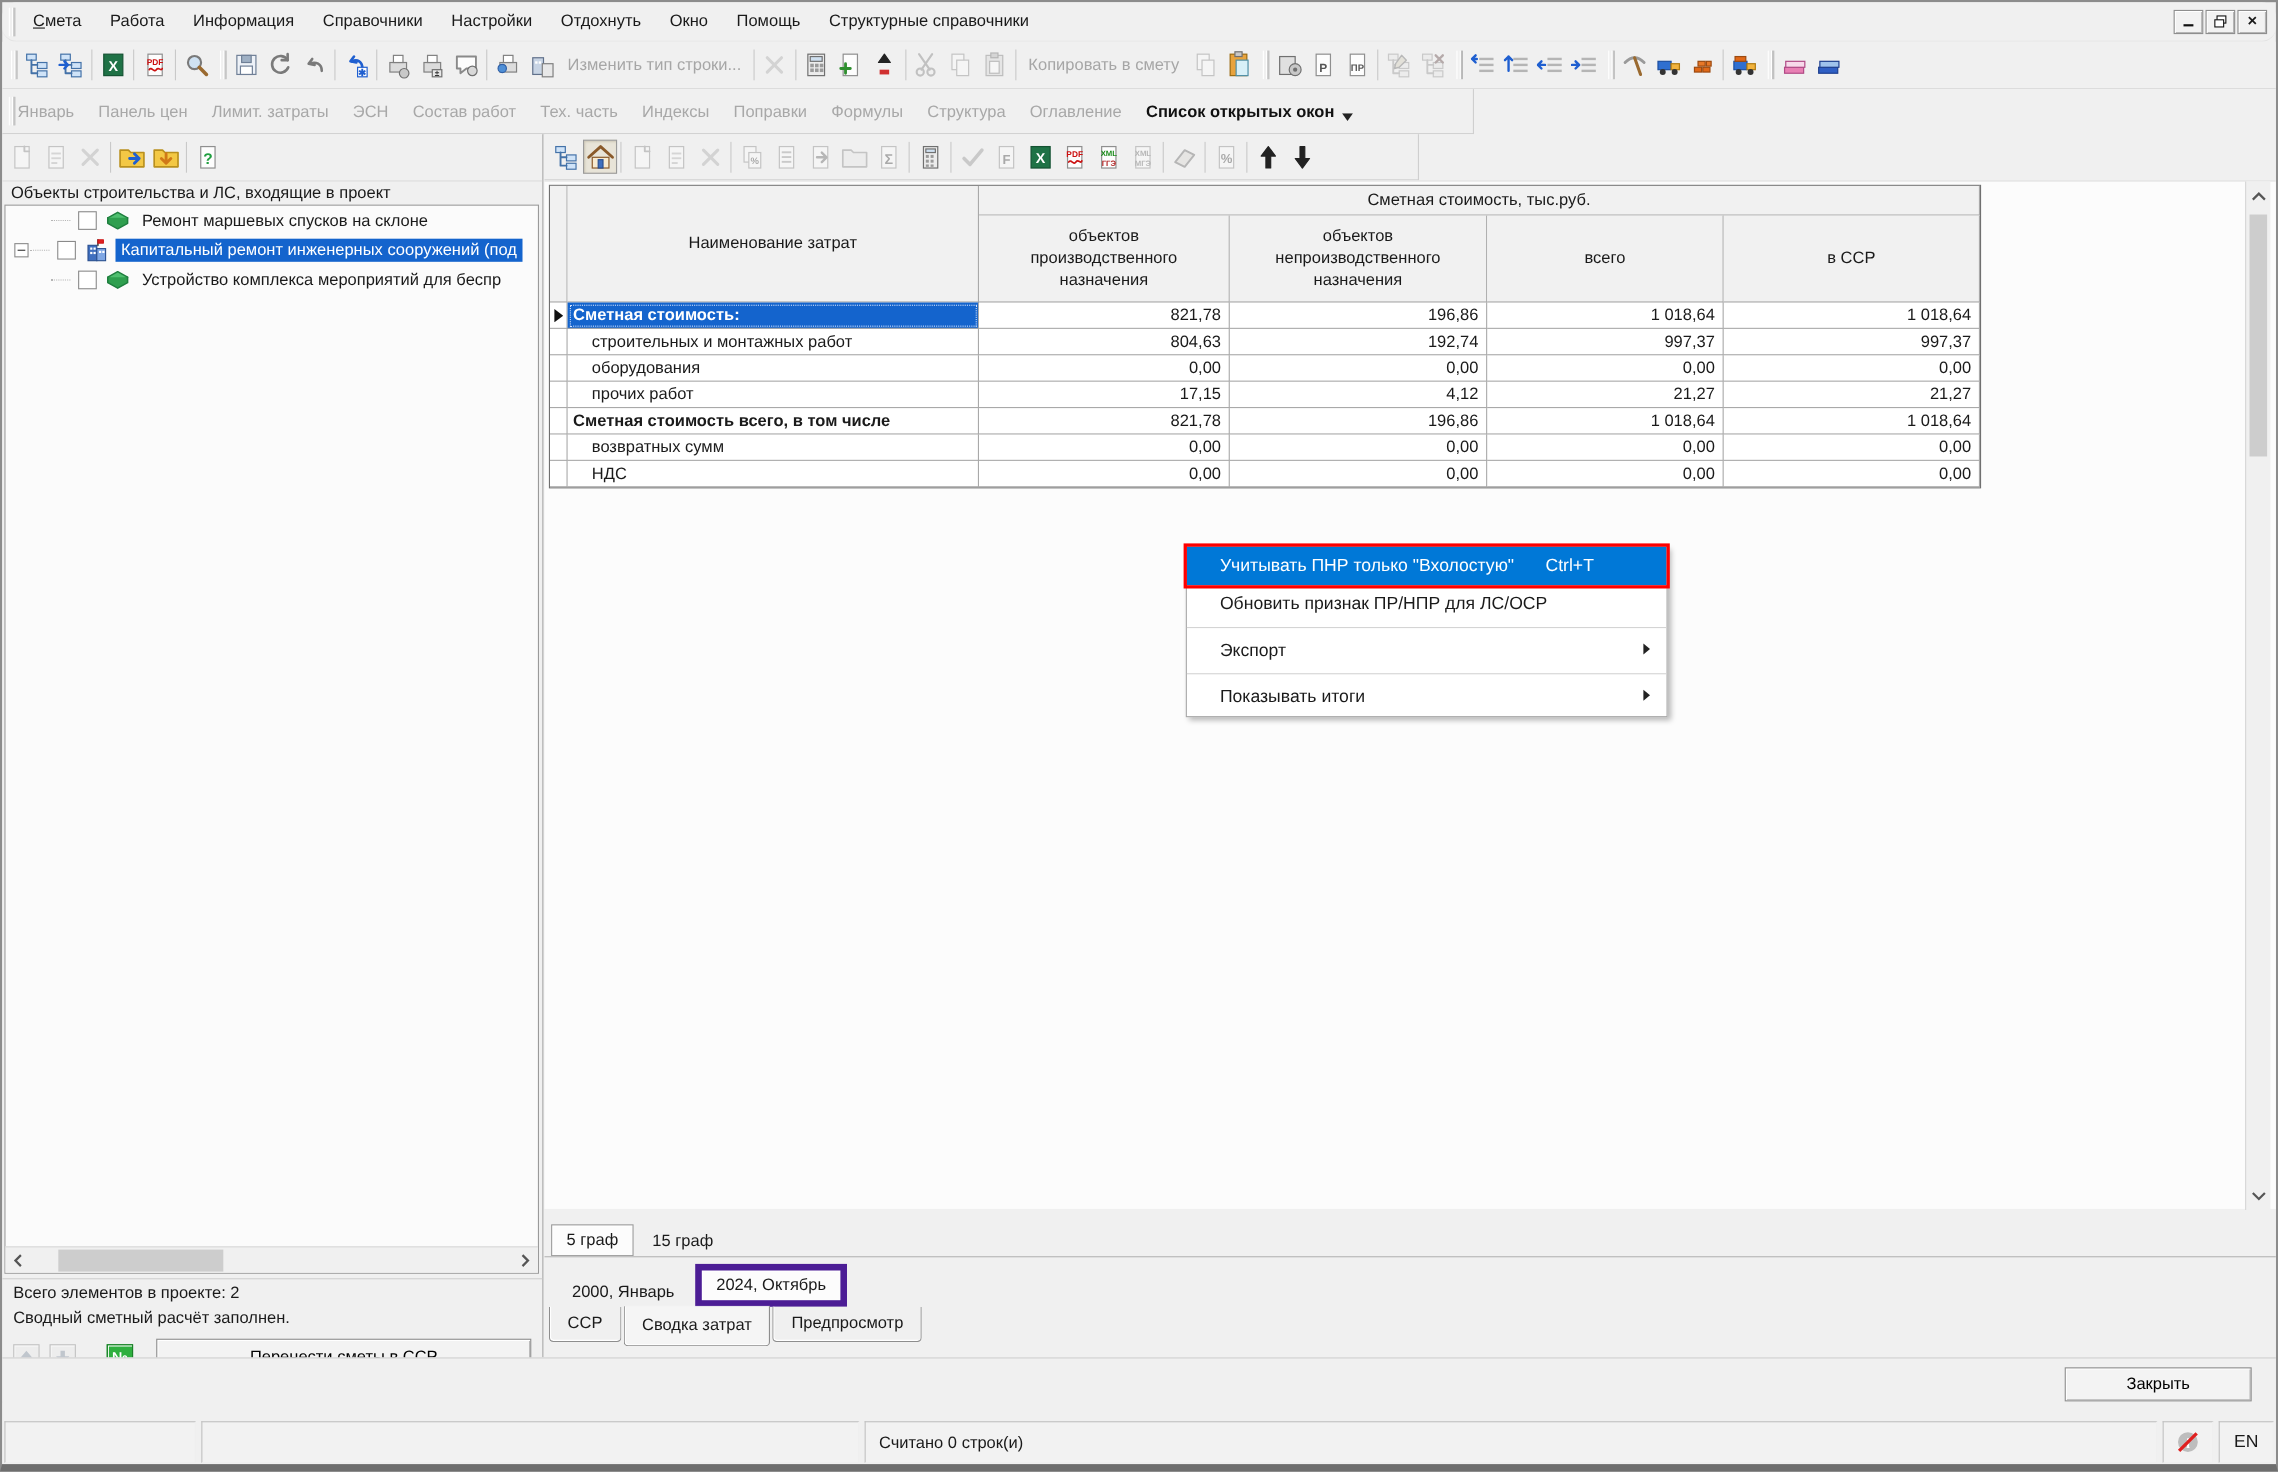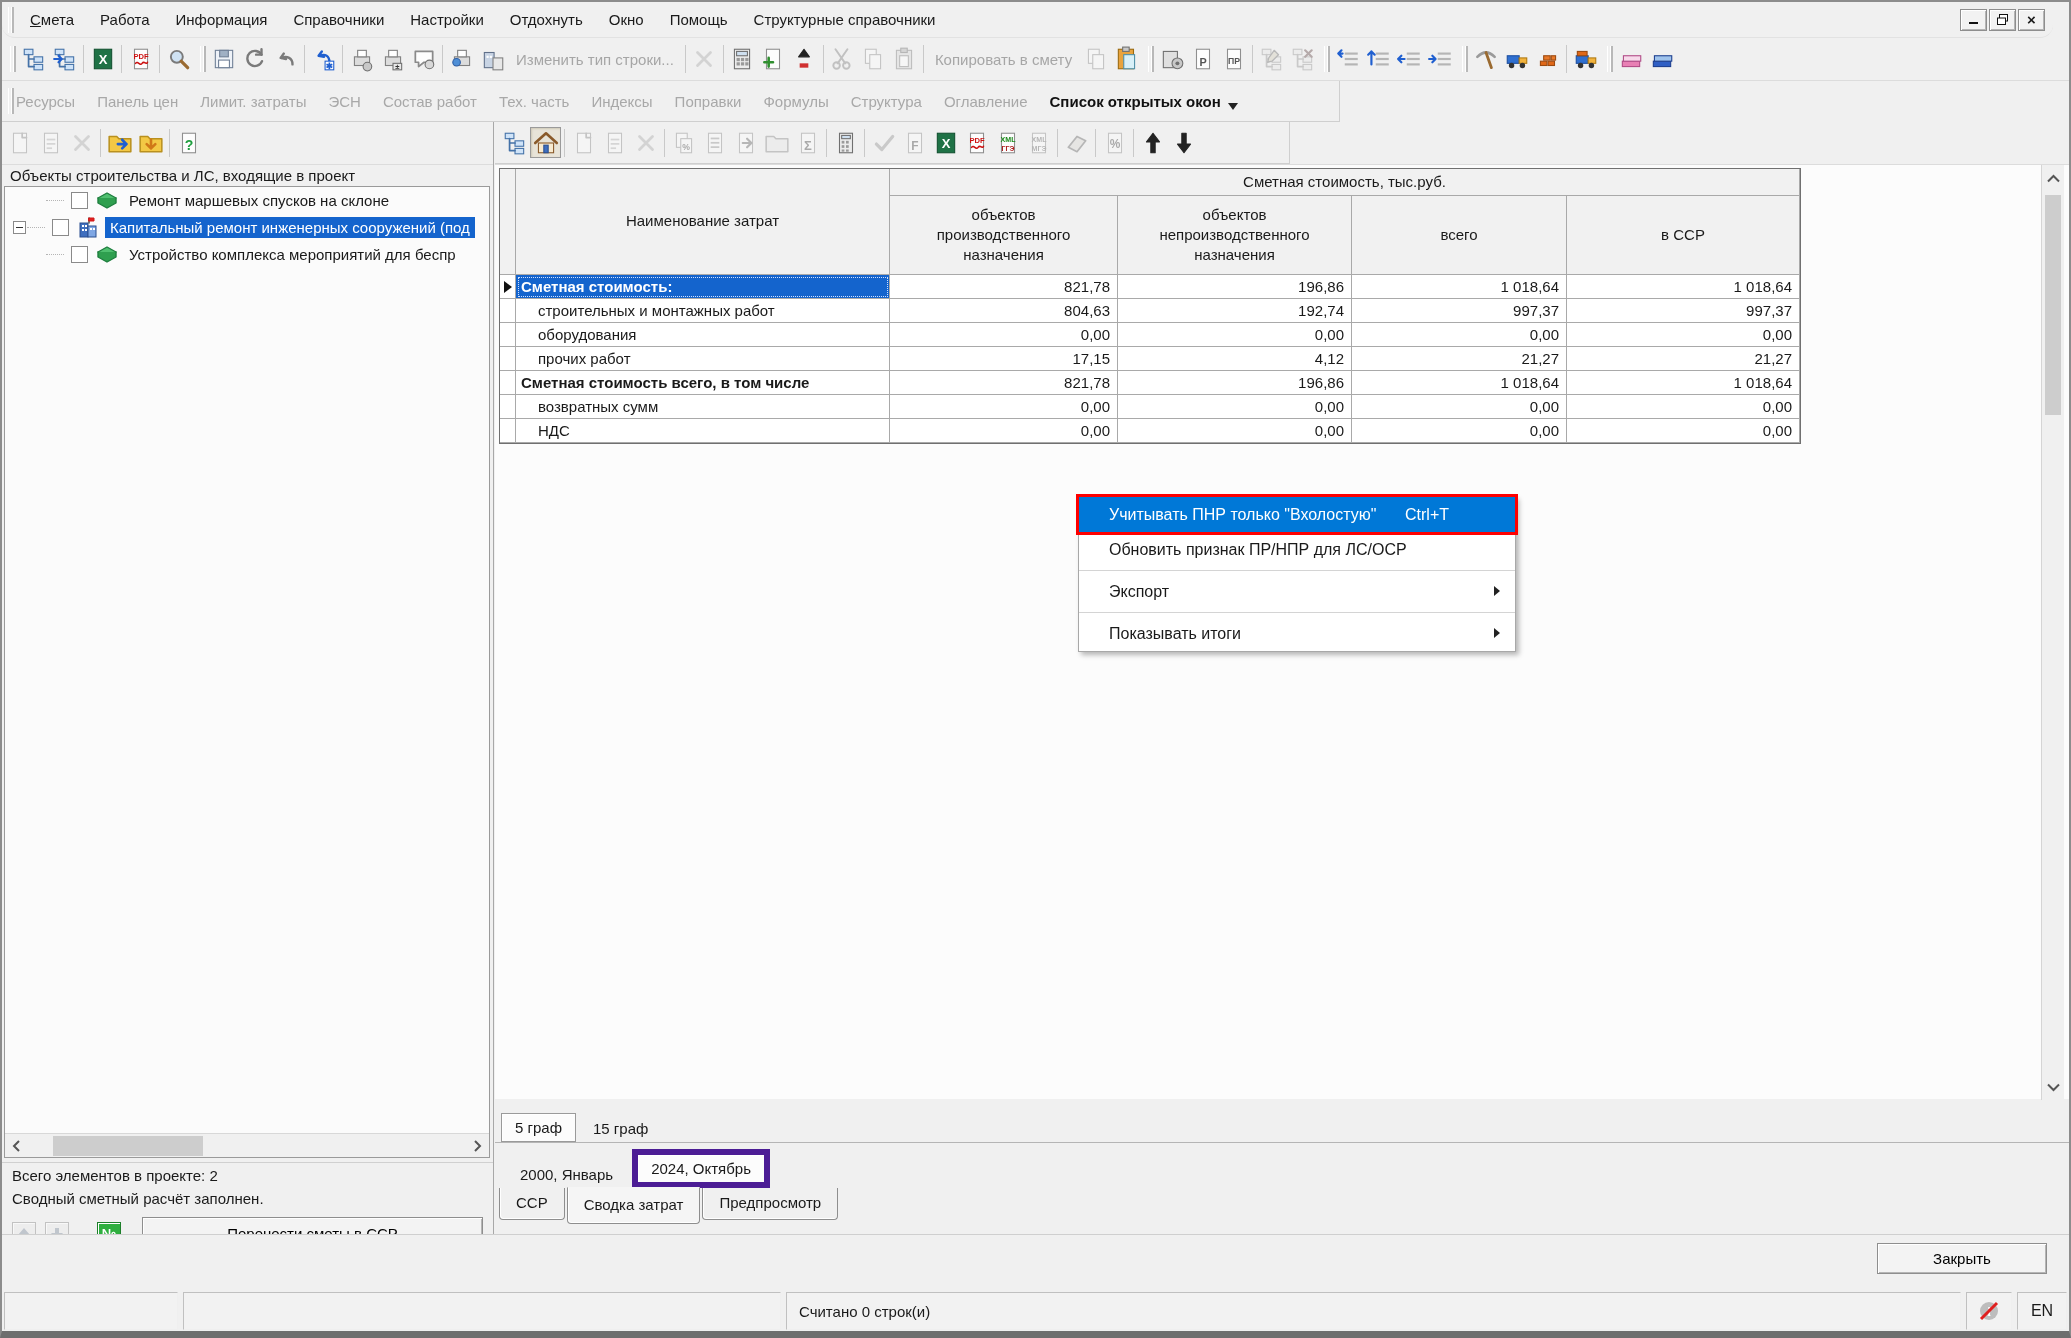--- a/index.html
+++ b/index.html
@@ -1,21 +1,21 @@
 <!DOCTYPE html>
 <html><head>
 <meta charset="utf-8">
 <style>
   html,body{margin:0;padding:0;background:#6e6e6e;}
   *{box-sizing:border-box;}
   body{font-family:"Liberation Sans","DejaVu Sans",sans-serif;font-size:15px;color:#1a1a1a;}
   .window{position:relative;width:2071px;height:1338px;background:#f0f0f0;
           border:2px solid #8c8c8c;border-bottom:7px solid #6e6e6e;overflow:hidden;}
   
-  .menubar{position:absolute;top:0;left:0;right:16px;height:36px;background:#f0f0f0;
+  .menubar{position:absolute;top:0;left:0;right:0;height:36px;background:#f0f0f0;
            border-bottom:1px solid #e2e2e2;display:flex;align-items:center;border-radius:13px;}
   .grip{width:5px;height:26px;border-left:1px solid #fff;border-right:1px solid #b8b8b8;margin:0 3px 0 6px;}
   .grip:after{content:"";display:block;width:1px;height:100%;border-left:1px solid #fff;border-right:1px solid #b8b8b8;margin-left:2px;}
   .menu-items{display:flex;gap:26px;margin-left:14px;}
   .menu-item{cursor:default;white-space:nowrap;}
   .win-controls{margin-left:auto;margin-right:8px;display:flex;gap:2px;}
   .wbtn{width:27px;height:22px;background:#f2f2f2;border:1px solid #8e8e8e;
         box-shadow:inset 1px 1px 0 #fff, inset -1px -1px 0 #b5b5b5;
         display:flex;align-items:center;justify-content:center;font-weight:bold;font-size:15px;}
   
@@ -456,21 +456,21 @@
         <svg viewBox="0 0 24 24">
           <rect x="4" y="14" width="16" height="5" fill="#2f5fc4" stroke="#1d3f8f"></rect>
           <rect x="5" y="9" width="16" height="5" fill="#9fc3ec" stroke="#1d3f8f"></rect>
         </svg>
       </div>
     </div>
 
   <div class="tb2">
     <div class="tb2-inner" id="toolbar-views">
         <div class="grip"></div>
-        <span class="tb2-item">Ресурсы</span>
+        <span class="tb2-item">Январь</span>
         <span class="tb2-item">Панель цен</span>
         <span class="tb2-item">Лимит. затраты</span>
         <span class="tb2-item">ЭСН</span>
         <span class="tb2-item">Состав работ</span>
         <span class="tb2-item">Тех. часть</span>
         <span class="tb2-item">Индексы</span>
         <span class="tb2-item">Поправки</span>
         <span class="tb2-item">Формулы</span>
         <span class="tb2-item">Структура</span>
         <span class="tb2-item">Оглавление</span>

